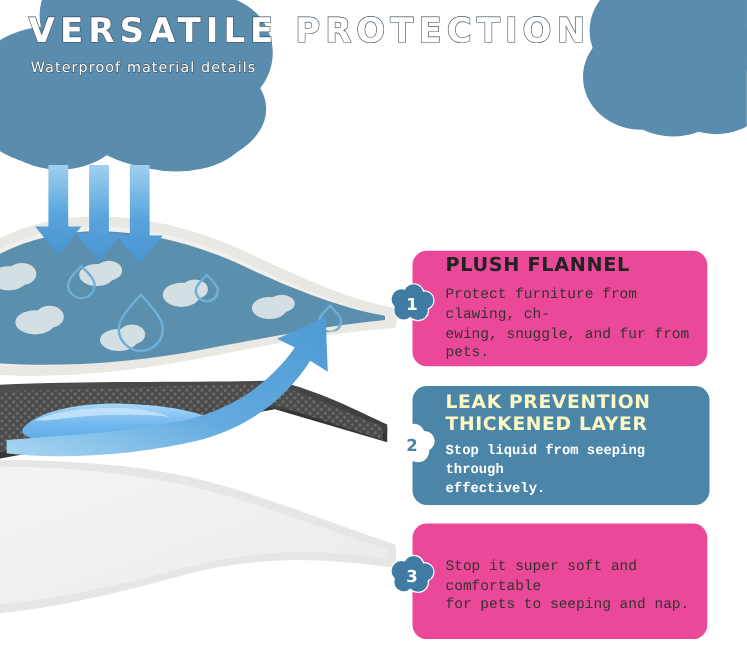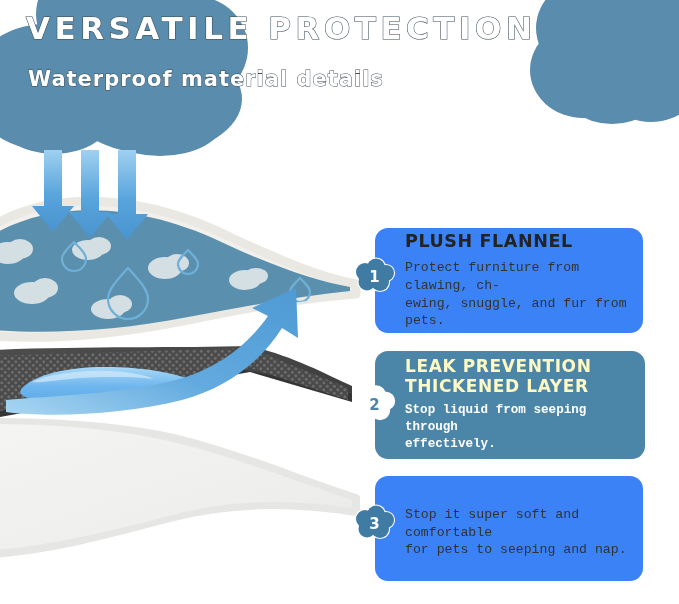--- a/index.html
+++ b/index.html
@@ -30,32 +30,32 @@
   .header-text{position:absolute;left:26px;top:12px;z-index:6;}
   .title{
     font-family:"DejaVu Sans", sans-serif;
     font-weight:bold;font-size:31px;letter-spacing:4.5px;
     color:#ffffff;line-height:1.05;white-space:nowrap;
     -webkit-text-stroke:1.1px #3a4a56;
     paint-order:stroke fill;
   }
   .subtitle{
     font-family:"DejaVu Sans", sans-serif;
-    font-weight:bold;font-size:21px;letter-spacing:1.0px;
-    color:#ffffff;margin-top:22px;margin-left:2px;white-space:nowrap;
+    font-weight:normal;font-size:13px;letter-spacing:1.0px;
+    color:#ffffff;margin-top:9px;margin-left:2px;white-space:nowrap;
     -webkit-text-stroke:0.9px #3a4a56;
     paint-order:stroke fill;
   }
 
   
   #illus{position:absolute;left:0;top:150px;width:400px;height:454px;}
 
   
   .panel{position:absolute;border-radius:13px;box-sizing:border-box;}
-  .panel-light{background:#3b82f6;}
+  .panel-light{background:#ec4899;}
   .panel-blue{background:#4b85a8;}
   .p1{left:375px;top:228px;width:268px;height:105px;}
   .p2{left:375px;top:351px;width:270px;height:108px;}
   .p3{left:375px;top:476px;width:268px;height:105px;}
 
   .p-inner{position:absolute;left:30px;right:14px;top:0;bottom:0;
            display:flex;flex-direction:column;justify-content:center;}
   .p-title{
     font-family:"DejaVu Sans", sans-serif;
     font-weight:bold;font-size:17.5px;letter-spacing:0.6px;color:#232323;

